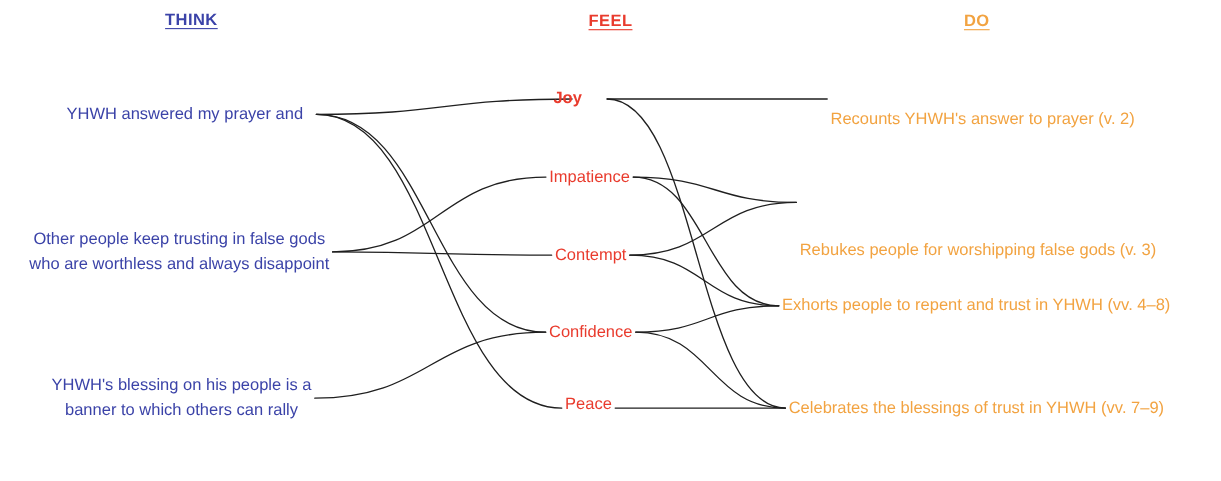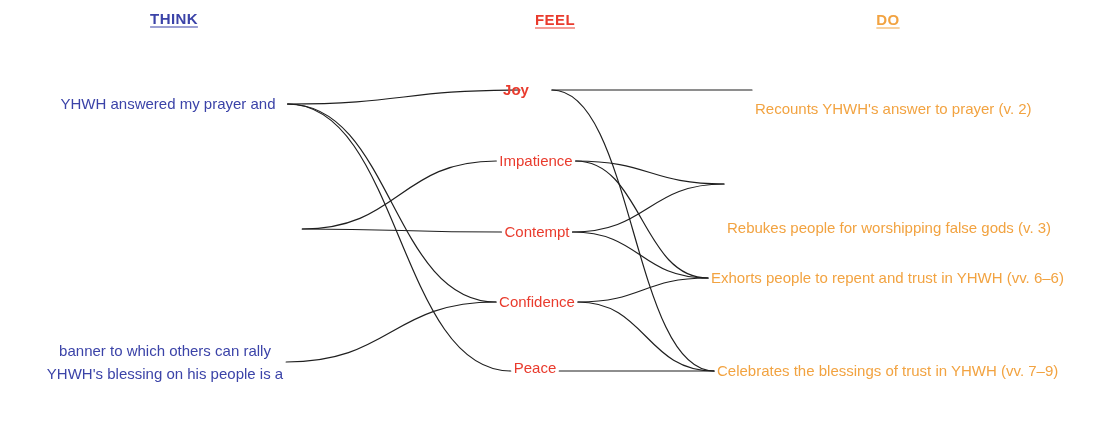--- a/index.html
+++ b/index.html
@@ -69,26 +69,28 @@
   <div class="hdr hdr-feel">FEEL</div>
   <div class="hdr hdr-do">DO</div>
 
   <div class="node think-node" data-node-id="t1">
     <span class="txt">
       <div>YHWH answered my prayer and</div>
     </span>
   </div>
   <div class="node think-node" data-node-id="t2">
     <span class="txt">
+      <div>Other people keep trusting in false gods</div>
+      <div>who are worthless and always disappoint</div>
     </span>
   </div>
   <div class="node think-node" data-node-id="t3">
     <span class="txt">
+      <div>YHWH's blessing on his people is a</div>
       <div>banner to which others can rally</div>
-      <div>YHWH's blessing on his people is a</div>
     </span>
   </div>
 
   <div class="node feel-node" data-node-id="f1">
     <span class="txt">Joy</span>
   </div>
   <div class="node feel-node" data-node-id="f2">
     <span class="txt">Impatience</span>
   </div>
   <div class="node feel-node" data-node-id="f3">
@@ -101,19 +103,19 @@
     <span class="txt">Peace</span>
   </div>
 
   <div class="node do-node" data-node-id="d1">
     <span class="txt">Recounts YHWH's answer to prayer (v. 2)</span>
   </div>
   <div class="node do-node" data-node-id="d2">
     <span class="txt">Rebukes people for worshipping false gods (v. 3)</span>
   </div>
   <div class="node do-node" data-node-id="d3">
-    <span class="txt">Exhorts people to repent and trust in YHWH (vv. 6–6)</span>
+    <span class="txt">Exhorts people to repent and trust in YHWH (vv. 4–8)</span>
   </div>
   <div class="node do-node" data-node-id="d4">
     <span class="txt">Celebrates the blessings of trust in YHWH (vv. 7–9)</span>
   </div>
 
 </div>
 
 </body></html>

